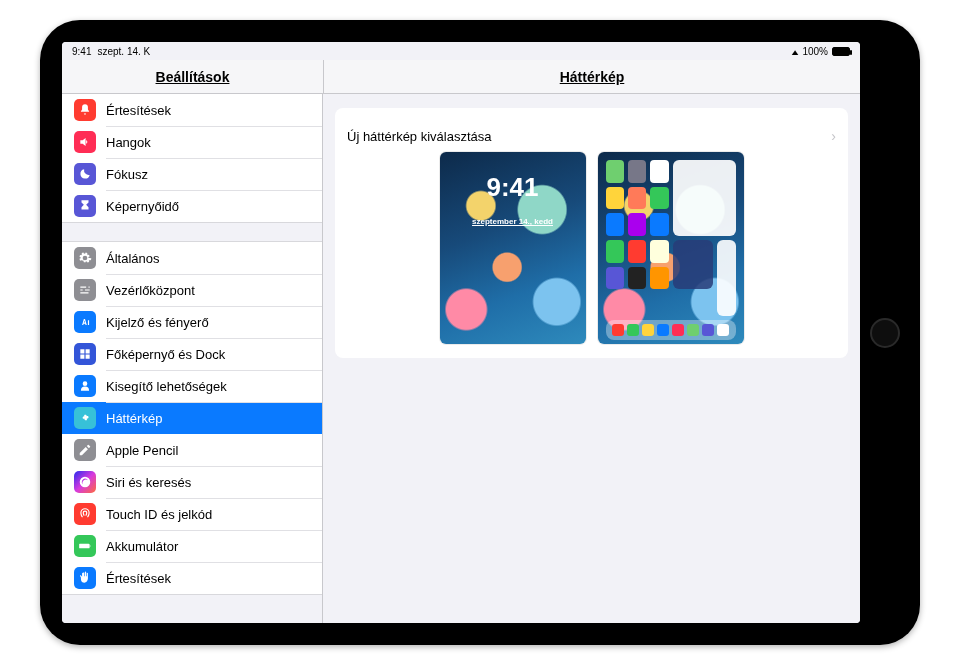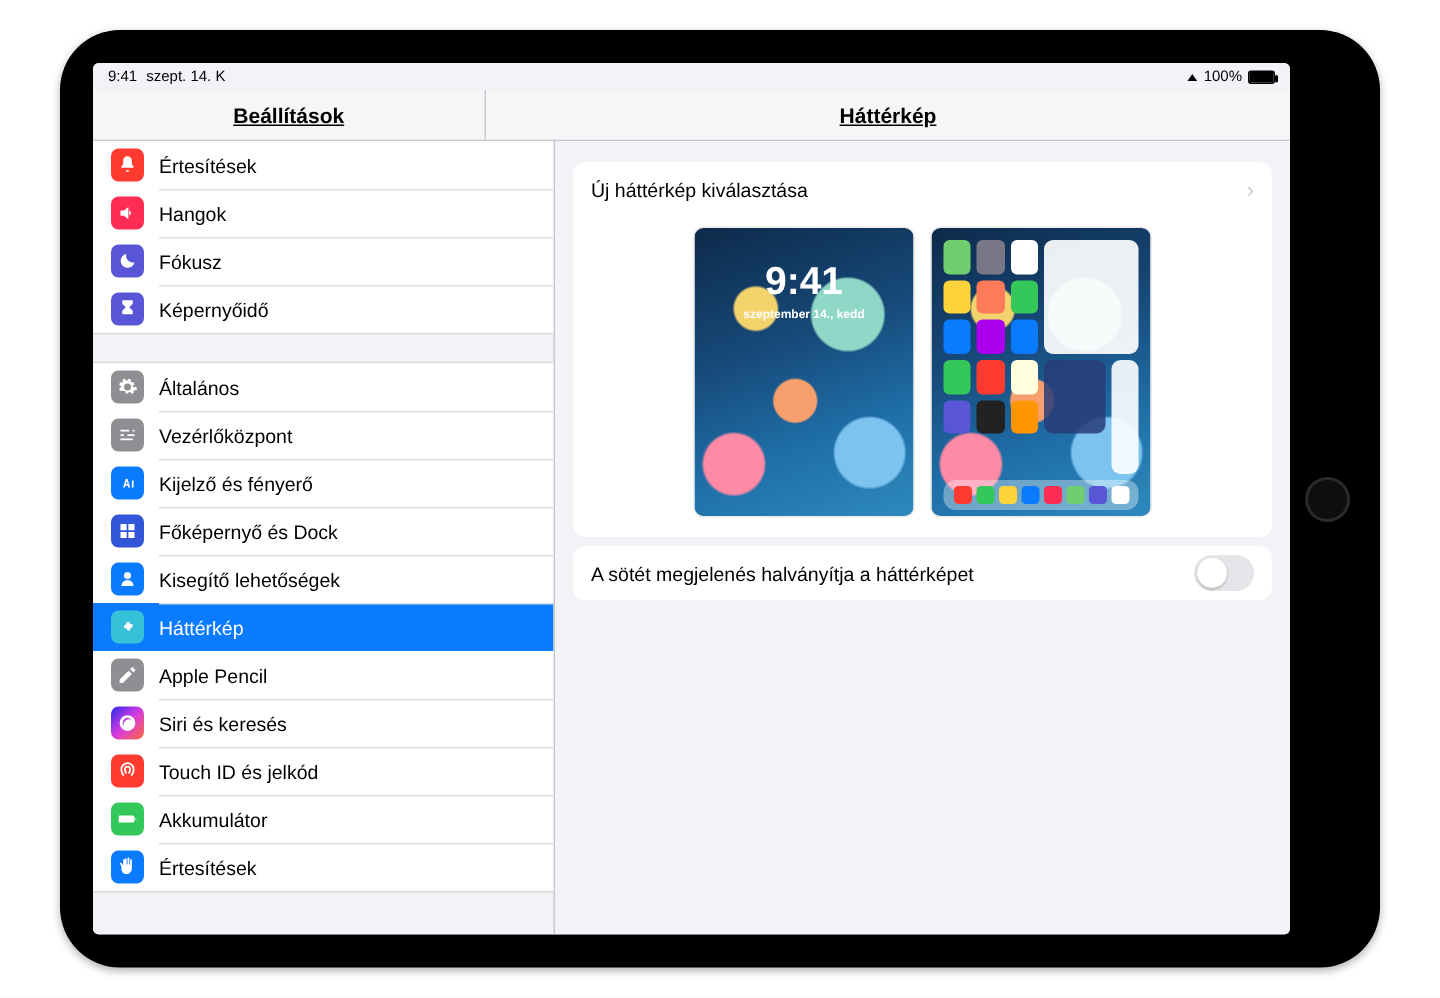--- a/index.html
+++ b/index.html
@@ -49,21 +49,21 @@
   }
   .titlebar .tb-right {
     flex:1; display:flex; align-items:center; justify-content:center;
     font-weight:600; font-size:14px; background:#f6f6f8;
   }
 
   .content { flex:1; display:flex; overflow:hidden; }
 
   
   .sidebar {
-    width: 308px; background:#f2f2f7; border-right:1px solid #c8c8cc;
+    width: 261px; background:#f2f2f7; border-right:1px solid #c8c8cc;
     overflow-y:auto;
     text-align:right;
   }
   .group {
     background:#fff; border-top:1px solid #d8d8dc; border-bottom:1px solid #d8d8dc;
     margin:0 0 18px 0;
   }
   .group:first-child{border-top:none;}
   .sidebar-item {
     display:flex; align-items:center; gap:10px;
@@ -87,21 +87,21 @@
 
   
   .detail {
     flex:1; background:#f2f2f7; overflow-y:auto; padding:14px 12px;
   }
   .card {
     background:#fff; border-radius:8px; overflow:hidden;
     margin-bottom:6px;
   }
   .card-row {
-    display:flex; align-items:center; justify-content:space-between;
+    display:flex; align-items:flex-end; justify-content:space-between;
     height:36px; padding:0 12px; font-size:13px;
   }
   .chevron { color:#c5c5c9; font-size:14px; }
   .previews {
     display:flex; gap:12px; justify-content:center; padding:8px 12px 14px;
   }
   .preview-screen {
     width:146px; height:192px; border-radius:6px; overflow:hidden;
     position:relative; box-shadow:0 0 0 1px rgba(0,0,0,.08);
   }
@@ -113,21 +113,21 @@
       radial-gradient(circle at 28% 28%, #f3d36b 0%, #f3d36b 8%, transparent 9%),
       radial-gradient(circle at 80% 78%, #7cc3ef 0%, #7cc3ef 12%, transparent 13%),
       radial-gradient(circle at 46% 60%, #f7a06e 0%, #f7a06e 10%, transparent 11%),
       linear-gradient(160deg,#0d2a4a 0%,#174a7a 40%,#1f6ea8 70%,#2e8abc 100%);
   }
   .lock-time {
     position:absolute; top:20px; left:0; right:0; text-align:center;
     color:#fff; font-weight:600;
   }
   .lock-time .lt-time{font-size:26px;}
-  .lock-time .lt-date{font-size:8px;margin-top:2px;}
+  .lock-time .lt-date{font-size:8px;margin-top:14px;text-decoration:underline;}
   .hs-grid {
     position:absolute; inset:8px 8px 28px 8px;
     display:grid; grid-template-columns:repeat(6,1fr); grid-template-rows:repeat(6,1fr);
     gap:4px;
   }
   .app-ico {background:rgba(255,255,255,.9);border-radius:4px;}
   .widget-big{grid-column:4/7;grid-row:1/4;background:rgba(255,255,255,.92);border-radius:6px;}
   .widget-sm{grid-column:4/6;grid-row:4/6;background:rgba(40,60,120,.85);border-radius:6px;}
   .widget-sm2{grid-column:6/7;grid-row:4/7;background:rgba(255,255,255,.9);border-radius:6px;}
   .dock {
@@ -347,25 +347,17 @@
                 <span class="di" style="background:#0a7aff"></span>
                 <span class="di" style="background:#ff2d55"></span>
                 <span class="di" style="background:#6fcf6f"></span>
                 <span class="di" style="background:#5856d6"></span>
                 <span class="di" style="background:#fff"></span>
               </div>
             </div>
           </div>
         </div>
 
-        <div class="card">
-          <div class="card-row">
-            <span>A sötét megjelenés halványítja a háttérképet</span>
-            <span class="toggle">
-                <span class="knob"></span>
-              </span>
-          </div>
-        </div>
       </div>
     </div>
 
   </div>
 </div>
 
 </body></html>

